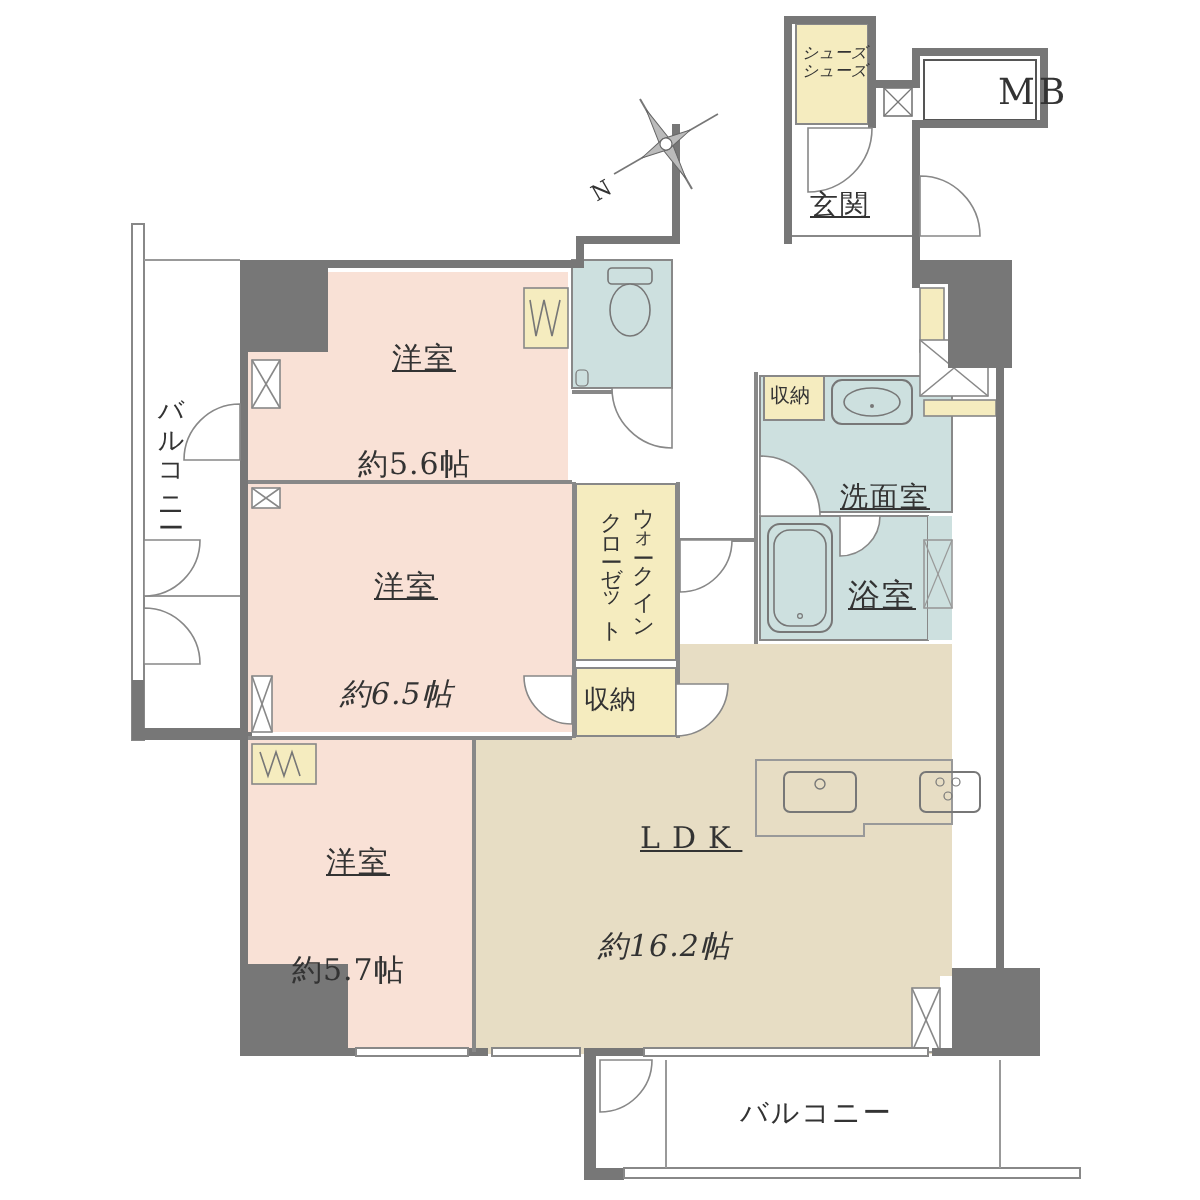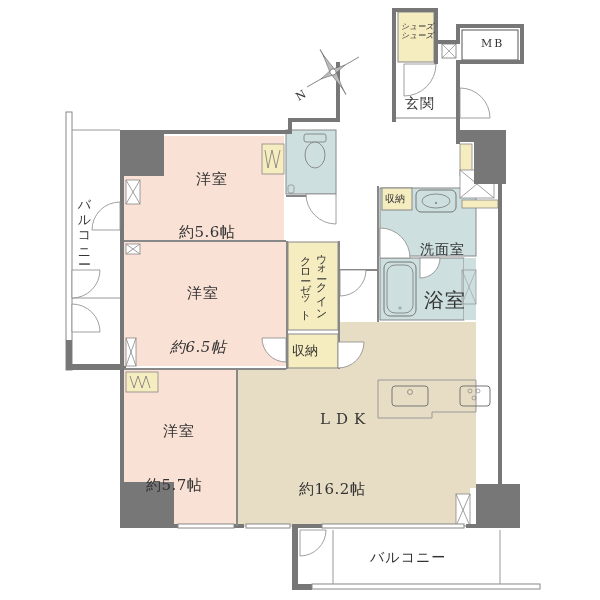--- a/index.html
+++ b/index.html
@@ -1,19 +1,19 @@
 <!DOCTYPE html>
 <html><head>
   <meta charset="utf-8">
   <style>
     html, body { margin: 0; padding: 0; background: #ffffff; }
     body { width: 600px; height: 600px; overflow: hidden; position: relative; font-family: "DejaVu Serif", serif; }
     #plan { position: absolute; left: 0; top: 0; width: 600px; height: 600px; }
     .lbl { position: absolute; color: #333333; font-family: "DejaVu Serif", serif; white-space: nowrap; line-height: 1; text-align: center; }
-    .room-name { font-size: 15px; letter-spacing: 1px; }
+    .room-name { font-size: 15px; letter-spacing: 1px; text-decoration: underline; }
     .room-size { font-size: 15px; letter-spacing: 0.5px; margin-top: 32px; }
     .small { font-size: 10px; }
     .tiny { font-size: 8px; line-height: 1.15; font-style: italic; }
     .vert { writing-mode: vertical-rl; font-size: 13px; letter-spacing: 2px; }
     .vert-small { writing-mode: vertical-rl; font-size: 11px; letter-spacing: 1px; line-height: 1.25; }
   </style>
 </head>
 <body>
 
 <svg id="plan" viewBox="0 0 600 600" xmlns="http://www.w3.org/2000/svg">
@@ -191,31 +191,31 @@
 <div class="lbl room-name" style="left:196px;top:172px;">洋室</div>
 <div class="lbl room-size" style="left:179px;top:193px;">約5.6帖</div>
 
 <div class="lbl room-name" style="left:187px;top:286px;">洋室</div>
 <div class="lbl room-size" style="left:170px;top:308px;font-style:italic;">約6.5帖</div>
 
 <div class="lbl room-name" style="left:163px;top:424px;">洋室</div>
 <div class="lbl room-size" style="left:146px;top:446px;text-align:right;">約5.7帖</div>
 
 <div class="lbl room-name" style="left:320px;top:412px;letter-spacing:6px;">LDK</div>
-<div class="lbl room-size" style="left:299px;top:450px;">約16.2帖</div>
+<div class="lbl room-size" style="left:299px;top:434px;font-style:italic;">約16.2帖</div>
 
 <div class="lbl room-name" style="left:420px;top:230px;font-size:14px;margin-top:12px;">洗面室</div>
-<div class="lbl room-name" style="left:424px;top:290px;font-size:20px;">浴室</div>
+<div class="lbl room-name" style="left:424px;top:290px;font-size:16px;">浴室</div>
 <div class="lbl room-name" style="left:405px;top:96px;font-size:14px;">玄関</div>
 
 <div class="lbl tiny" style="left:401px;top:22px;">
   <div>シューズ</div>
   <div>シューズ</div>
 </div>
-<div class="lbl" style="left:481px;top:38px;font-size:11px;letter-spacing:2px;">MB</div>
+<div class="lbl" style="left:499px;top:38px;font-size:18px;letter-spacing:2px;">MB</div>
 
 <div class="lbl vert-small" style="left:314px;top:246px;">ウォークイン</div>
 <div class="lbl vert-small" style="left:298px;top:248px;">クローゼット</div>
 
 <div class="lbl" style="left:292px;top:344px;font-size:13px;">収納</div>
 <div class="lbl small" style="left:385px;top:194px;">収納</div>
 
 <div class="lbl vert" style="left:78px;top:190px;">バルコニー</div>
 <div class="lbl" style="left:370px;top:550px;font-size:14px;letter-spacing:1px;">バルコニー</div>
 

